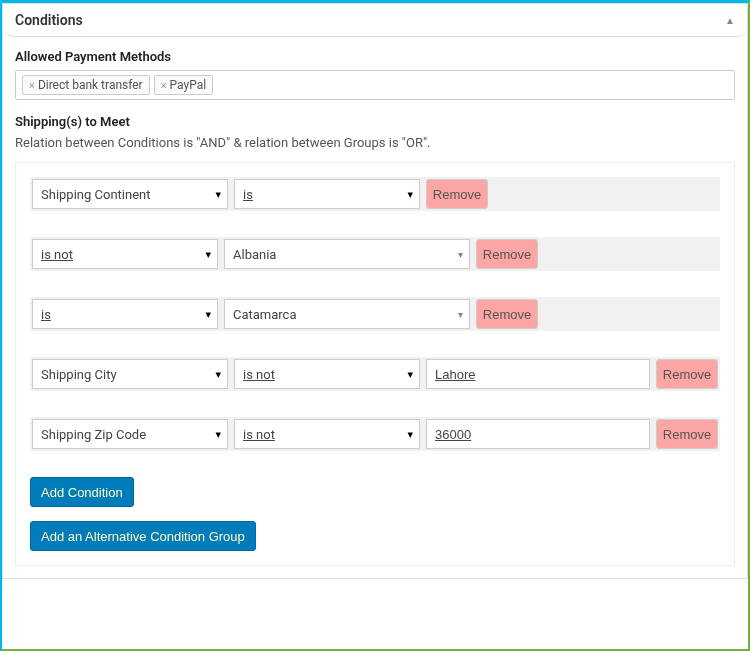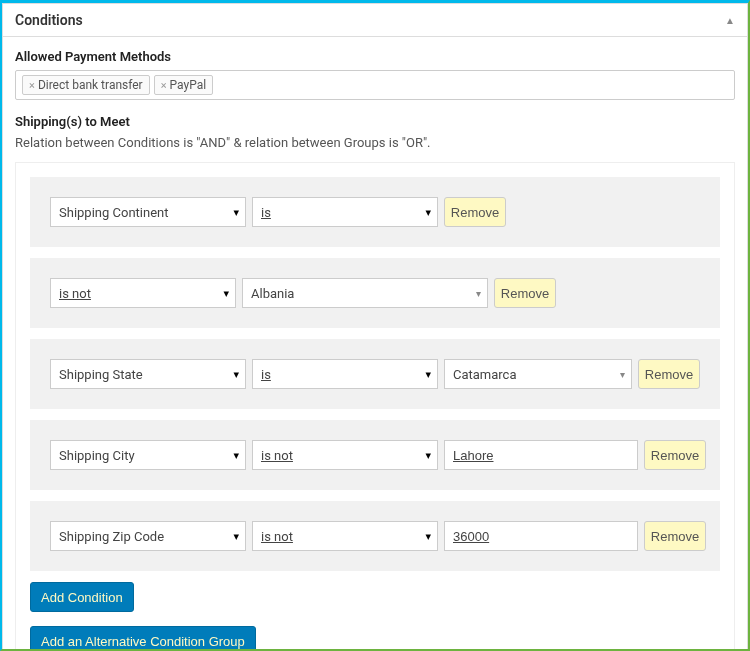--- a/index.html
+++ b/index.html
@@ -26,20 +26,21 @@
     margin: 0;
   }
   .panel-header {
     padding: 8px 12px;
     border-bottom: 1px solid #ddd;
     font-weight: 600;
     font-size: 14px;
     display: flex;
     justify-content: space-between;
     align-items: center;
+    border-radius: 10px;
   }
   .panel-header .collapse-icon {
     font-size: 10px;
     color: #888;
   }
   .panel-body { padding: 12px; }
   .section-label {
     font-weight: 600;
     font-size: 13px;
     margin-bottom: 6px;
@@ -74,22 +75,22 @@
     color: #555;
     font-size: 13px;
     margin-bottom: 12px;
   }
   .rules-container {
     border: 1px solid #eee;
     padding: 14px 14px 14px 14px;
   }
   .rule-group {
     background: #f1f1f1;
-    padding: 20px;
-    margin-bottom: 11px;
+    padding: 2px;
+    margin-bottom: 26px;
   }
   .rule-row {
     display: flex;
     gap: 6px;
     align-items: stretch;
   }
   .select, .text-input, .combo {
     border: 1px solid #ccc;
     background: #fff;
     font-size: 13px;
@@ -132,21 +133,21 @@
     color: #888;
   }
   .text-input {
     width: 246px;
     padding: 0 8px;
     outline: none;
     text-decoration: underline;
   }
   .btn {
     border: 1px solid #ccc;
-    background: #fef9c3;
+    background: #fca5a5;
     font-size: 13px;
     color: #555;
     height: 30px;
     padding: 0 10px;
     border-radius: 3px;
     cursor: pointer;
     display: inline-flex;
     align-items: center;
   }
   .btn.remove { width: 62px; justify-content: center; }
@@ -210,23 +211,20 @@
               </div>
             <div class="combo">
                 <span>Albania</span>
               </div>
             <button class="btn remove">Remove</button>
           </div>
         </div>
 
         <div class="rule-group">
           <div class="rule-row">
-            <div class="select field">
-                <span>Shipping State</span>
-              </div>
             <div class="select op">
                 <span>is</span>
               </div>
             <div class="combo">
                 <span>Catamarca</span>
               </div>
             <button class="btn remove">Remove</button>
           </div>
         </div>
 

